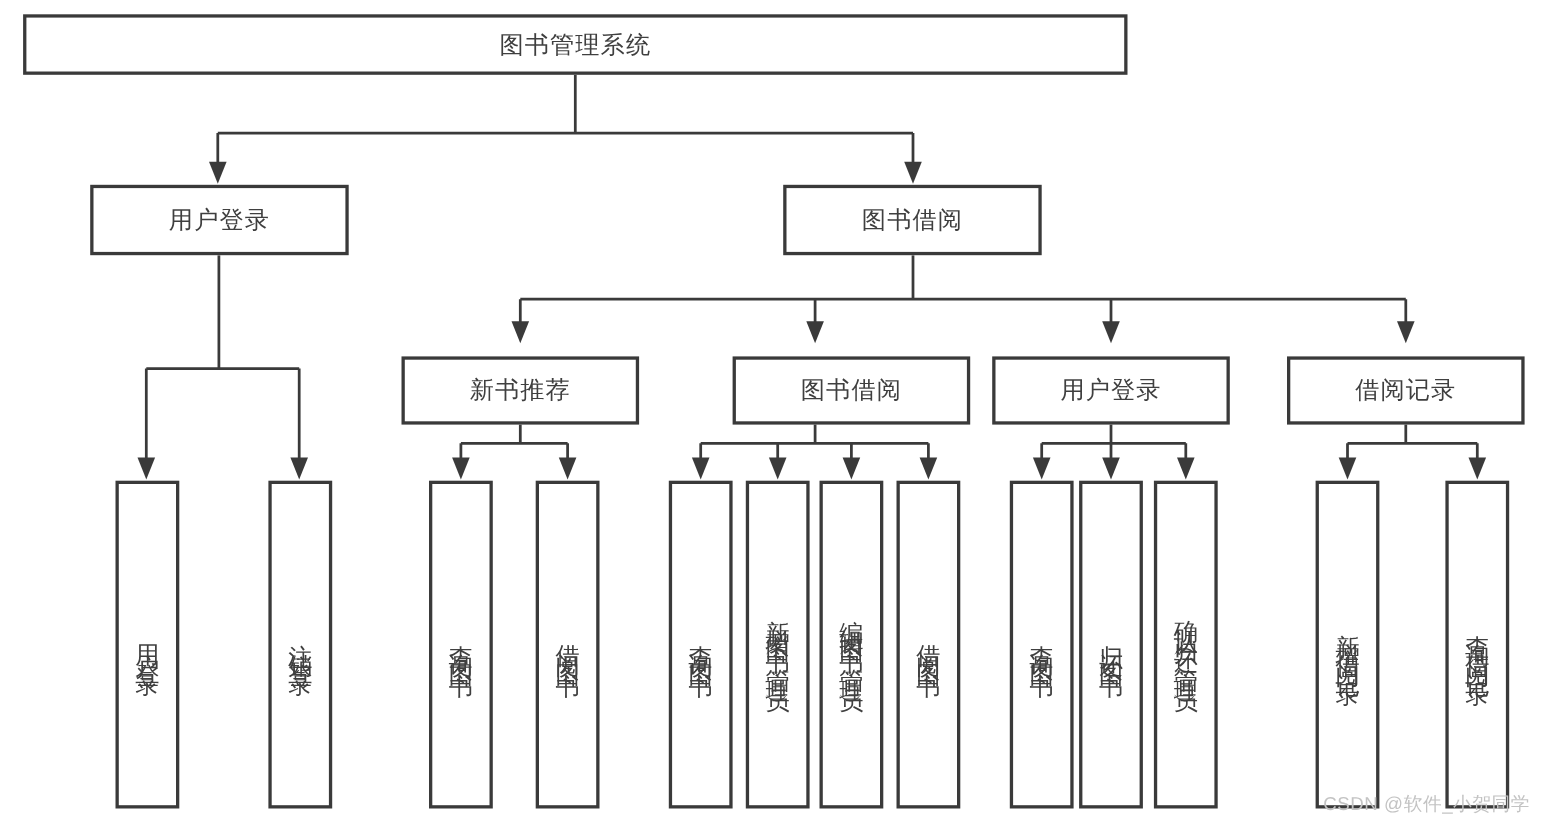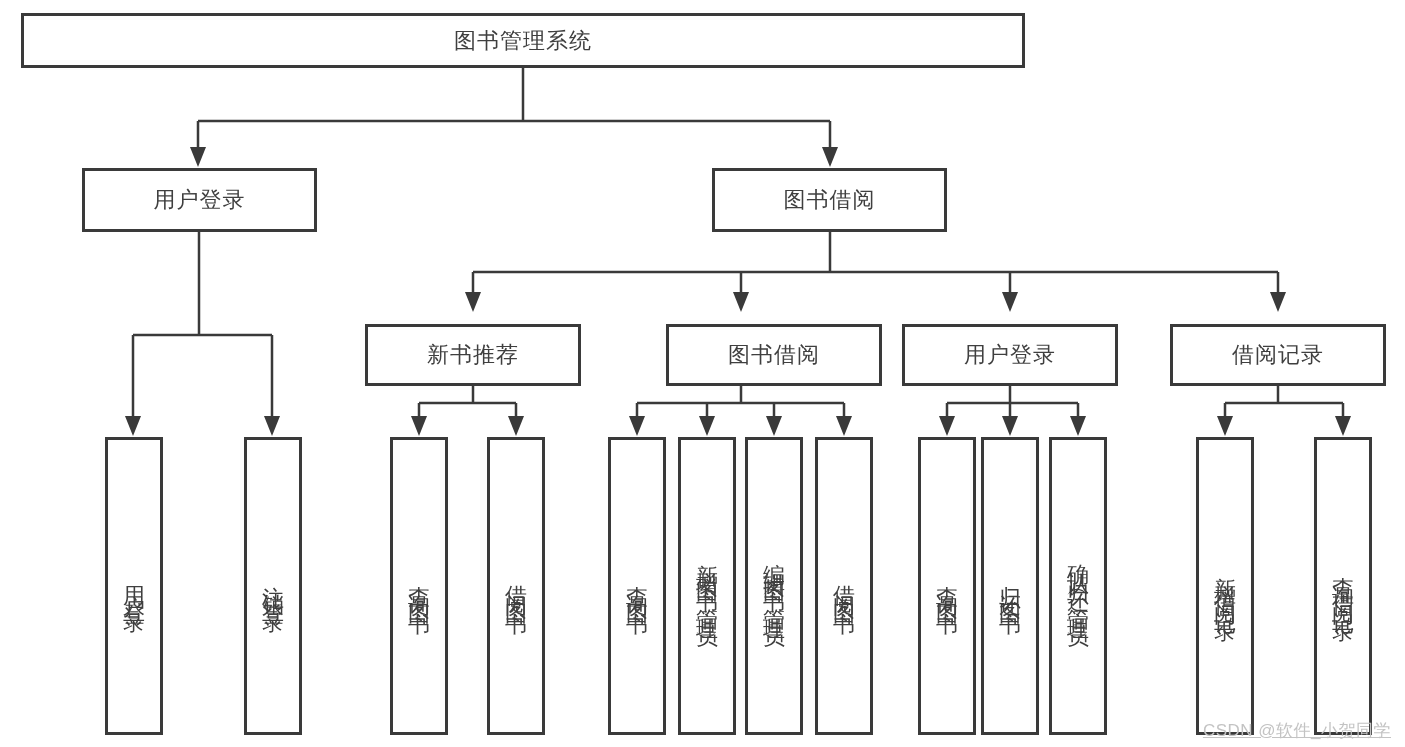--- a/index.html
+++ b/index.html
@@ -50,21 +50,20 @@
     width: 216px;
     height: 62px;
   }
   #watermark {
     position: absolute;
     right: 14px;
     bottom: 5px;
     color: #c3c3c3;
     font-size: 17px;
     letter-spacing: 0.5px;
-    text-decoration: underline;
   }
 </style>
 </head>
 <body>
 
 <div id="canvas">
 
   <svg id="connectors" viewBox="0 0 1405 747" xmlns="http://www.w3.org/2000/svg">
     <g stroke="#3a3a3a" stroke-width="2.5" fill="none">
 

